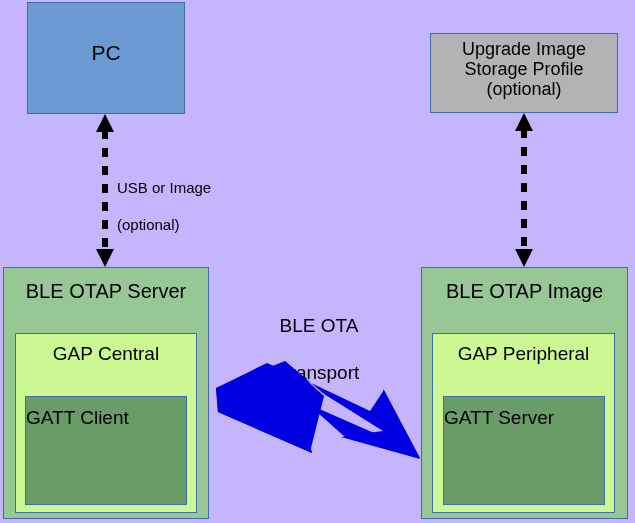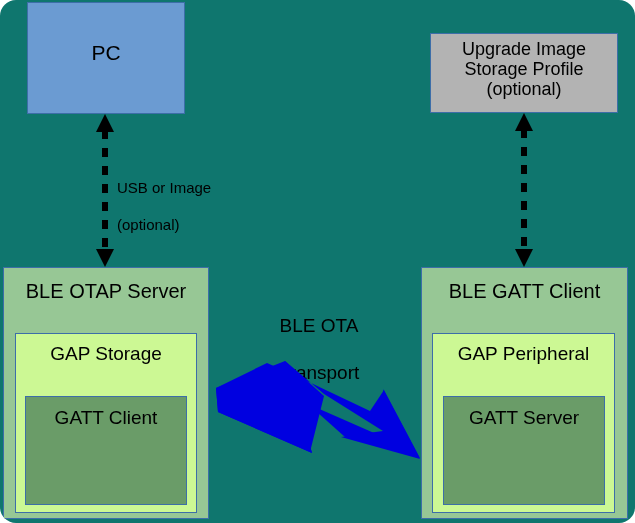--- a/index.html
+++ b/index.html
@@ -4,24 +4,23 @@
 <style>
   html, body {
     margin: 0;
     padding: 0;
     background: #ffffff;
   }
   #canvas {
     position: relative;
     width: 635px;
     height: 523px;
-    background: #0f766e;
+    background: #c4b5fd;
     font-family: "Liberation Sans", sans-serif;
     overflow: hidden;
-    border-radius: 16px;
   }
   .box {
     position: absolute;
     box-sizing: border-box;
     border: 1px solid #3d6ea8;
     display: flex;
     align-items: flex-start;
     justify-content: center;
     color: #000000;
     line-height: 1.12;
@@ -76,21 +75,20 @@
   
   .gatt-box {
     position: absolute;
     box-sizing: border-box;
     border: 1px solid #3d6ea8;
     background: #6a9c68;
     font-size: 19px;
     color: #000;
     text-align: center;
     display: flex;
-    flex-direction: column;
     justify-content: space-between;
     padding: 10px 0 22px 0;
   }
   #gatt-client { left: 25px; top: 396px; width: 162px; height: 109px; }
   #gatt-server { left: 443px; top: 396px; width: 162px; height: 109px; }
 
   
   .dashed-arrow {
     position: absolute;
     width: 20px;
@@ -179,29 +177,29 @@
     <div class="head up"></div>
     <div class="stem"></div>
     <div class="head down"></div>
   </div>
 
   <div class="box" id="server-box">
     <span>BLE OTAP Server</span>
   </div>
 
   <div class="gap-box" id="gap-central">
-    <span>GAP Storage</span>
+    <span>GAP Central</span>
   </div>
 
   <div class="gatt-box" id="gatt-client">
     <div>GATT Client</div>
   </div>
 
   <div class="box" id="client-box">
-    <span>BLE GATT Client</span>
+    <span>BLE OTAP Image</span>
   </div>
 
   <div class="gap-box" id="gap-peripheral">
     <span>GAP Peripheral</span>
   </div>
 
   <div class="gatt-box" id="gatt-server">
     <div>GATT Server</div>
   </div>
 

